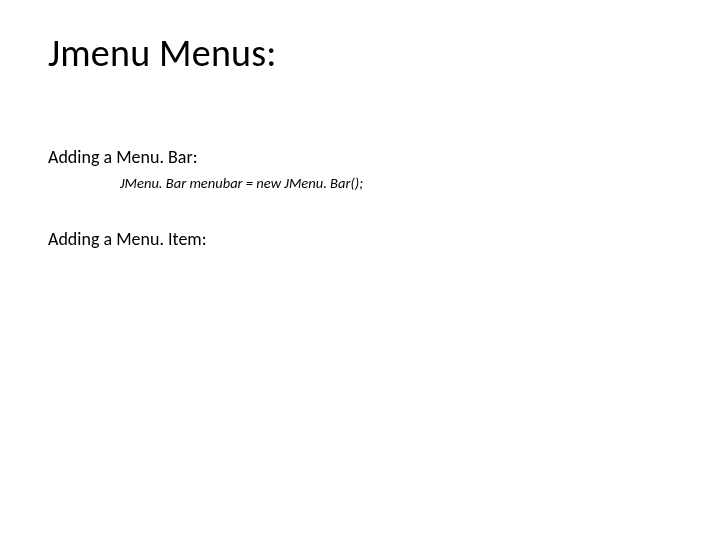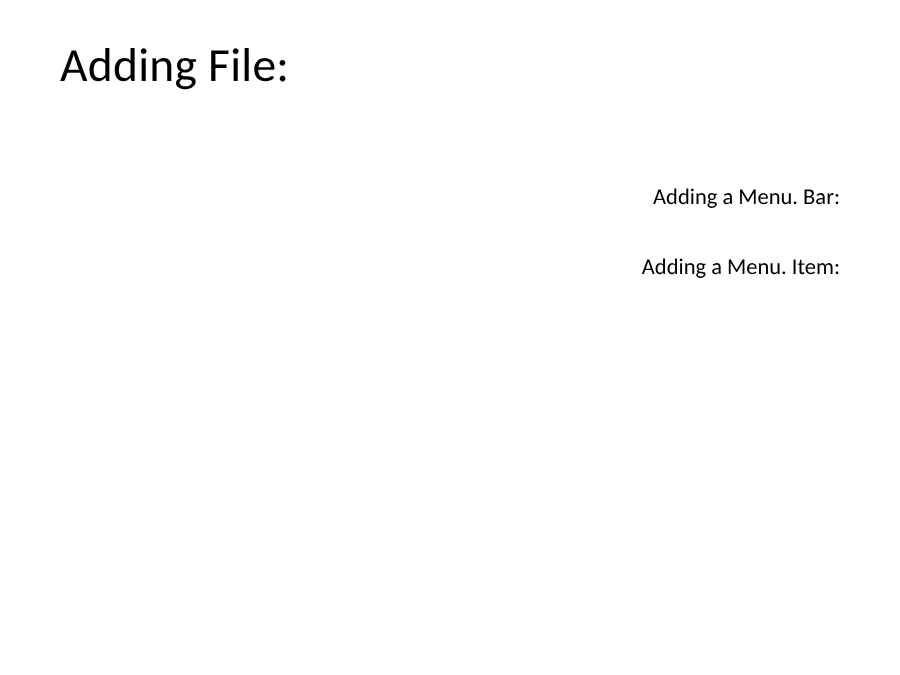--- a/index.html
+++ b/index.html
@@ -18,40 +18,40 @@
     margin-bottom: 70px;
     letter-spacing: 0.2px;
   }
   .section {
     margin-bottom: 34px;
   }
   .section-heading {
     font-size: 18px;
     font-weight: 400;
     margin-bottom: 6px;
-    text-align: right;
   }
   .code-lines {
     padding-left: 72px;
   }
   .code-line {
     font-size: 14.5px;
     font-style: italic;
     font-weight: 400;
     line-height: 1.35;
   }
 </style>
 </head>
 <body>
 
-<h1 class="title">Adding File:</h1>
+<h1 class="title">Jmenu Menus:</h1>
 
 <div class="section">
   <div class="section-heading">Adding a Menu. Bar:</div>
   <div class="code-lines">
+    <div class="code-line">JMenu. Bar menubar = new JMenu. Bar();</div>
   </div>
 </div>
 
 <div class="section">
 </div>
 
 <div class="section">
   <div class="section-heading">Adding a Menu. Item:</div>
   <div class="code-lines">
   </div>

